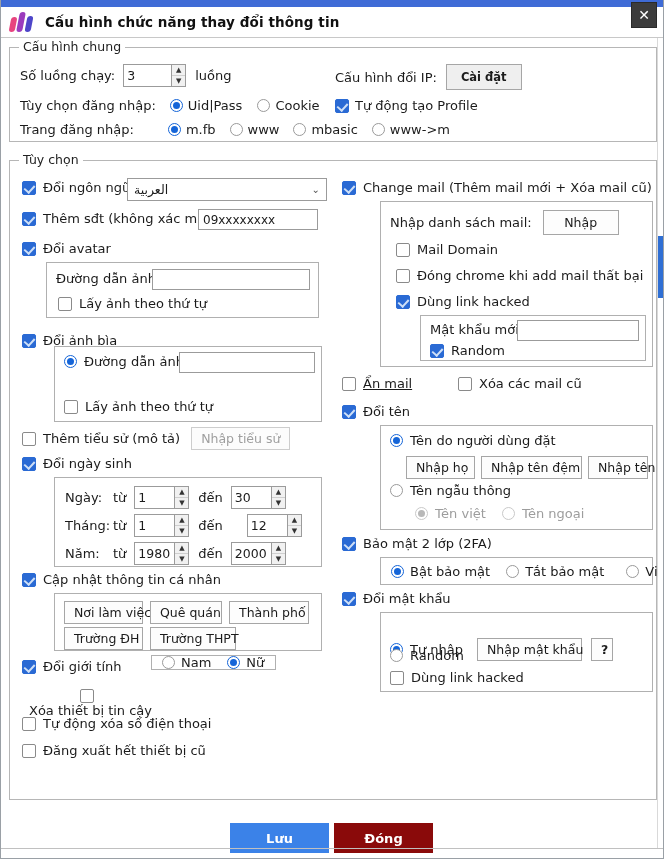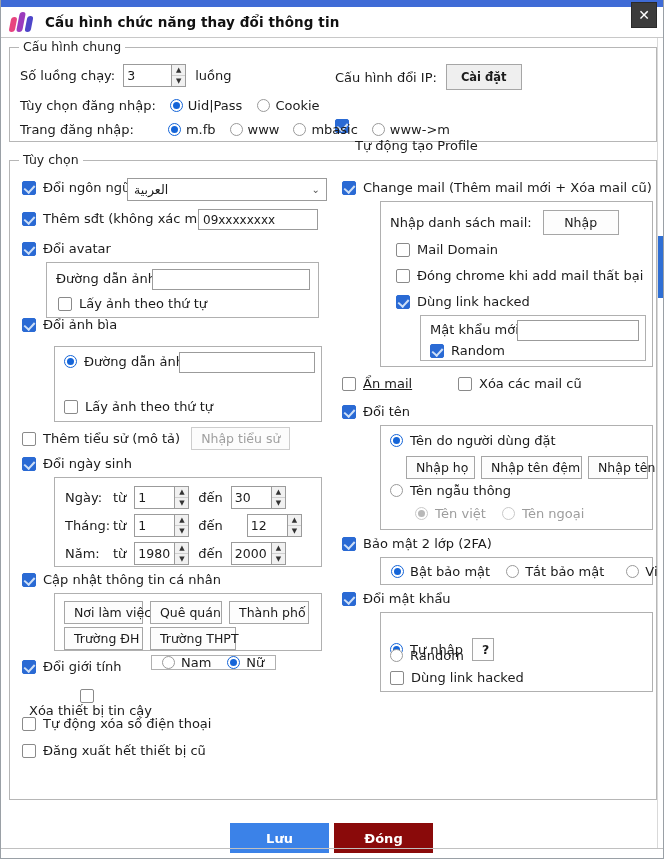--- a/index.html
+++ b/index.html
@@ -222,21 +222,21 @@
     <div class="row" style="left:10px; top:50px;">
       <span class="lbl">Tùy chọn đăng nhập:</span>
       <span class="rb on" style="margin-left:14px;"></span>
       <span class="lbl" style="margin-left:5px;">Uid|Pass</span>
       <span class="rb" style="margin-left:15px;"></span>
       <span class="lbl" style="margin-left:5px;">Cookie</span>
     </div>
 
     <div class="row" style="left:325px; top:50px;">
       <span class="cb on"></span>
-      <span class="lbl" style="margin-left:6px;margin-top:40px;">Tự động tạo Profile</span>
+      <span class="lbl" style="margin-left:6px;">Tự động tạo Profile</span>
     </div>
 
     <div class="row" style="left:10px; top:74px;">
       <span class="lbl">Trang đăng nhập:</span>
       <span class="rb on" style="margin-left:34px;"></span>
       <span class="lbl" style="margin-left:5px;">m.fb</span>
       <span class="rb" style="margin-left:14px;"></span>
       <span class="lbl" style="margin-left:5px;">www</span>
       <span class="rb" style="margin-left:14px;"></span>
       <span class="lbl" style="margin-left:5px;">mbasic</span>
@@ -272,21 +272,21 @@
       <div class="row" style="left:9px; top:8px;">
         <span class="lbl">Đường dẫn ảnh:</span>
       </div>
       <input class="tin" style="position: absolute; left: 105px; top: 6px; width: 158px;" value="">
       <div class="row" style="left:11px; top:33px;">
         <span class="cb"></span>
         <span class="lbl" style="margin-left:7px;">Lấy ảnh theo thứ tự</span>
       </div>
     </div>
 
-    <div class="row" style="left:12px; top:156px;">
+    <div class="row" style="left:12px; top:172px;">
       <span class="cb on"></span>
       <span class="lbl" style="margin-left:7px;">Đổi ảnh bìa</span>
     </div>
 
     <div class="panel" style="left:44px; top:185px; width:268px; height:76px;">
       <div class="row" style="left:9px; top:7px;">
         <span class="rb on"></span>
         <span class="lbl" style="margin-left:7px;">Đường dẫn ảnh:</span>
       </div>
       <input class="tin" style="position: absolute; left: 124px; top: 5px; width: 136px;" value="">
@@ -491,20 +491,21 @@
 
     <div class="row" style="left:332px; top:430px;">
       <span class="cb on"></span>
       <span class="lbl" style="margin-left:7px;">Đổi mật khẩu</span>
     </div>
 
     <div class="panel" style="left:370px; top:451px; width:273px; height:80px;">
       <div class="row" style="left:9px; top:25px;align-items:center;">
         <span class="rb on"></span>
         <span class="lbl" style="margin-left:7px;">Tự nhập</span>
+        <button class="btn" style="margin-left:14px; width:105px;">Nhập mật khẩu</button>
         <button class="btn" style="margin-left:9px; width:22px; font-weight:bold;">?</button>
       </div>
       <div class="row" style="left:9px; top:35px;">
         <span class="rb"></span>
         <span class="lbl" style="margin-left:7px;">Random</span>
       </div>
       <div class="row" style="left:9px; top:57px;">
         <span class="cb"></span>
         <span class="lbl" style="margin-left:7px;">Dùng link hacked</span>
       </div>

